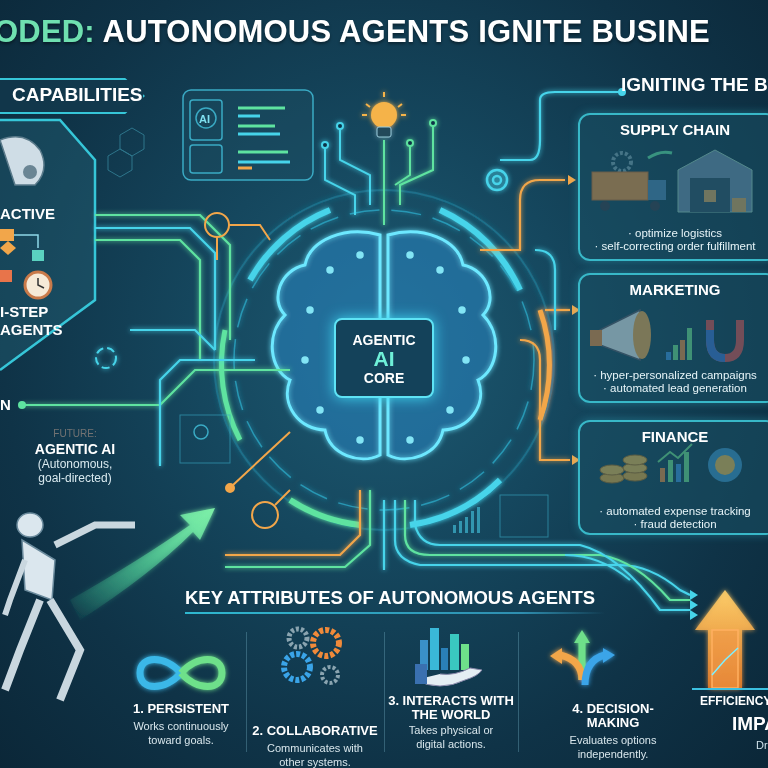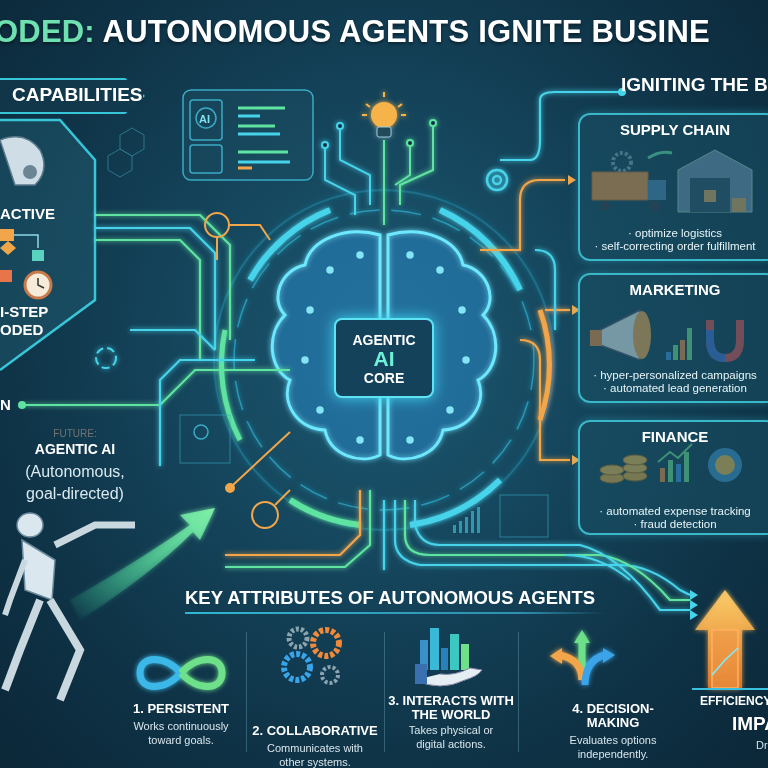--- a/index.html
+++ b/index.html
@@ -39,21 +39,21 @@
     background: #14425a;
     box-shadow: 0 0 14px #3fd4ee;
     text-align: center;
   }
   .core-l1 { font-size: 14px; font-weight: 700; margin-top: 12px; }
   .core-l2 { font-size: 21px; font-weight: 700; color: #6ff0d8; line-height: 22px; }
   .core-l3 { font-size: 14px; font-weight: 700; }
   .future { left: 20px; top: 428px; text-align: center; width: 110px; }
   .future-a { color: #737373; font-size: 10px; font-weight: 400; }
   .future-b { font-size: 14px; font-weight: 700; margin-top: 2px; }
-  .future-c { font-size: 16px; color: #d9e9ef; line-height: 14px; margin-top: 8px; text-align: center; }
+  .future-c { font-size: 12px; color: #d9e9ef; line-height: 14px; margin-top: 0; text-align: center; }
   .key-heading { left: 185px; top: 587px; font-size: 18.5px; font-weight: 700; white-space: nowrap; }
   .key-rule { left: 185px; top: 612px; width: 420px; height: 2px; background: linear-gradient(90deg,#2fb8d0,#2f8fb0 80%, transparent); }
   .attr { top: 620px; width: 130px; text-align: center; }
   .attr-title { font-size: 13px; font-weight: 700; line-height: 14px; }
   .attr-desc { font-size: 11px; color: #d8e6ec; line-height: 14px; margin-top: 3px; }
   .vdiv { width: 1px; background: rgba(120,180,200,0.35); top: 632px; height: 120px; }
   .impact-rule { left: 692px; top: 688px; width: 80px; height: 2px; background: #3cc0e0; }
   .eff { left: 700px; top: 694px; font-size: 12px; font-weight: 700; white-space: nowrap; }
   .impact { left: 732px; top: 713px; font-size: 19px; font-weight: 700; white-space: nowrap; }
   .dr { left: 756px; top: 739px; font-size: 11px; color: #cfe2ea; }
@@ -329,21 +329,21 @@
       <circle cx="725" cy="465" r="10" fill="#f0b84a"></circle>
   </g>
 </svg>
 
 <div class="abs title"><span class="hl">ODED:</span><span> AUTONOMOUS AGENTS IGNITE BUSINE</span></div>
 
 <div class="abs section-tab"></div>
 <div class="abs section-tab-label">CAPABILITIES</div>
 <div class="abs cap-text" style="left:0;top:205px;">ACTIVE</div>
 <div class="abs cap-text" style="left:0;top:303px;">I-STEP</div>
-<div class="abs cap-text" style="left:0;top:321px;">ODED</div>
+<div class="abs cap-text" style="left:0;top:321px;">AGENTS</div>
 <div class="abs cap-text" style="left:0;top:396px;">N</div>
 
 <div class="abs future">
   <div class="future-a">FUTURE:</div>
   <div class="future-b">AGENTIC AI</div>
   <div class="future-c">(Autonomous,</div>
   <div class="future-c">goal-directed)</div>
 </div>
 
 <div class="abs core-box">

